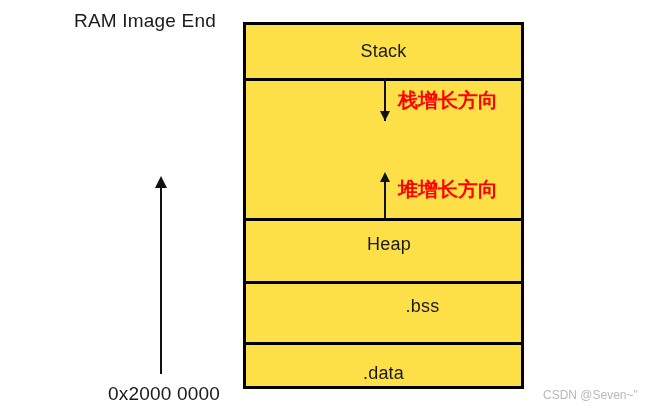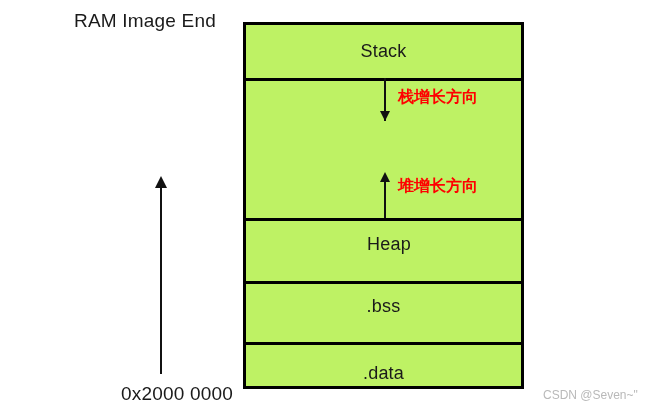--- a/index.html
+++ b/index.html
@@ -28,33 +28,32 @@
     text-align: right;
   }
   .label-bottom {
     position: absolute;
     left: 108px;
     top: 383px;
     font-size: 19px;
     color: #1a1a1a;
     white-space: nowrap;
     letter-spacing: 0.2px;
-    margin-left: 13px;
   }
 
   
   .mem-column {
     position: absolute;
     left: 243px;
     top: 22px;
     width: 281px;
     height: 367px;
     box-sizing: border-box;
     border: 3px solid #000000;
-    background: #bef264;
+    background: #fde047;
   }
   .mem-region {
     position: absolute;
     left: 0;
     width: 100%;
     box-sizing: border-box;
     display: flex;
     align-items: center;
     justify-content: center;
   }
@@ -82,21 +81,21 @@
     width: 0;
     height: 0;
     border-left: 5px solid transparent;
     border-right: 5px solid transparent;
   }
   .arrow-head.down { border-top: 10px solid #111111; }
   .arrow-head.up   { border-bottom: 10px solid #111111; }
 
   .growth-note {
     position: absolute;
-    font-size: 16px;
+    font-size: 20px;
     font-weight: bold;
     color: #ff0000;
     white-space: nowrap;
     font-family: "DejaVu Sans", sans-serif;
   }
 
   
   .addr-arrow-shaft {
     position: absolute;
     left: 160px;
@@ -164,21 +163,21 @@
     <div class="arrow-head up" style="left:134px; top:147px;"></div>
     <div class="growth-note" style="left:152px; top:151px;text-align:center;">堆增长方向</div>
 
     <div class="divider" style="top:193px;"></div>
 
     <div class="mem-region" style="top:196px; height:46px;padding-left:11px;">
       <span class="region-label">Heap</span>
     </div>
     <div class="divider" style="top:256px;"></div>
 
-    <div class="mem-region" style="top:259px; height:44px;">
+    <div class="mem-region" style="top:259px; height:44px;margin-left:39px;">
       <span class="region-label">.bss</span>
     </div>
     <div class="divider" style="top:317px;"></div>
 
     <div class="mem-region" style="top:328px; height:41px;text-align:center;">
       <span class="region-label">.data</span>
     </div>
 
   </div>
 

